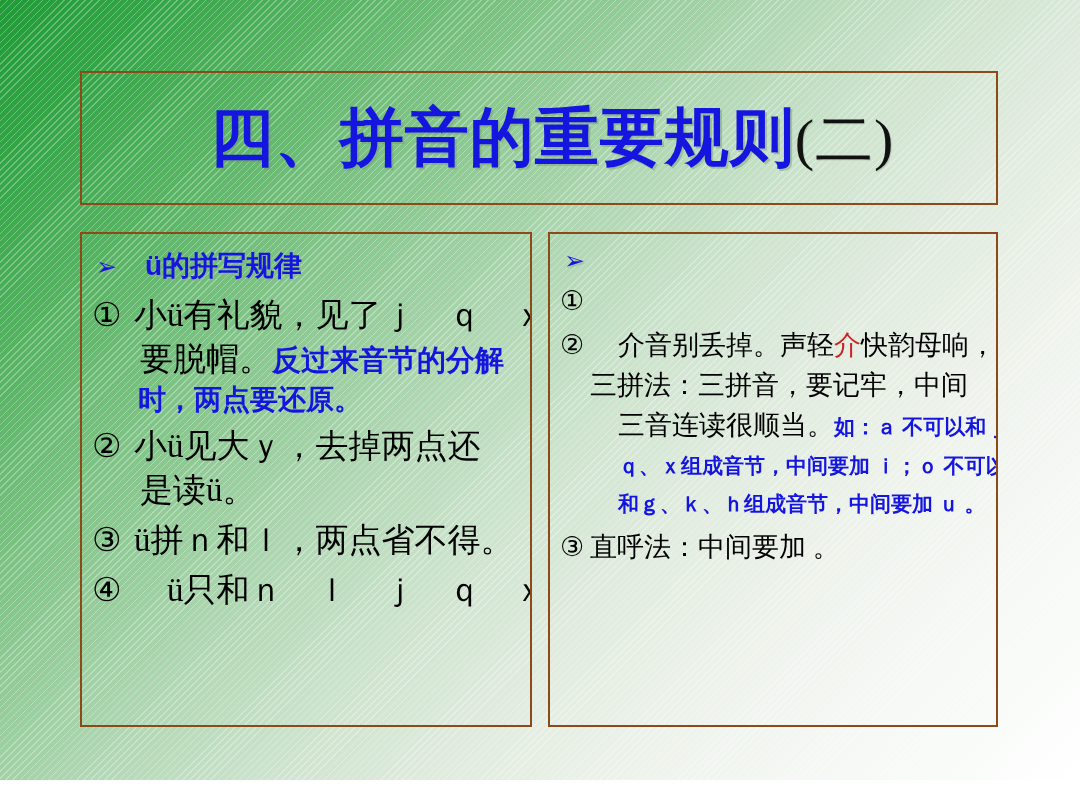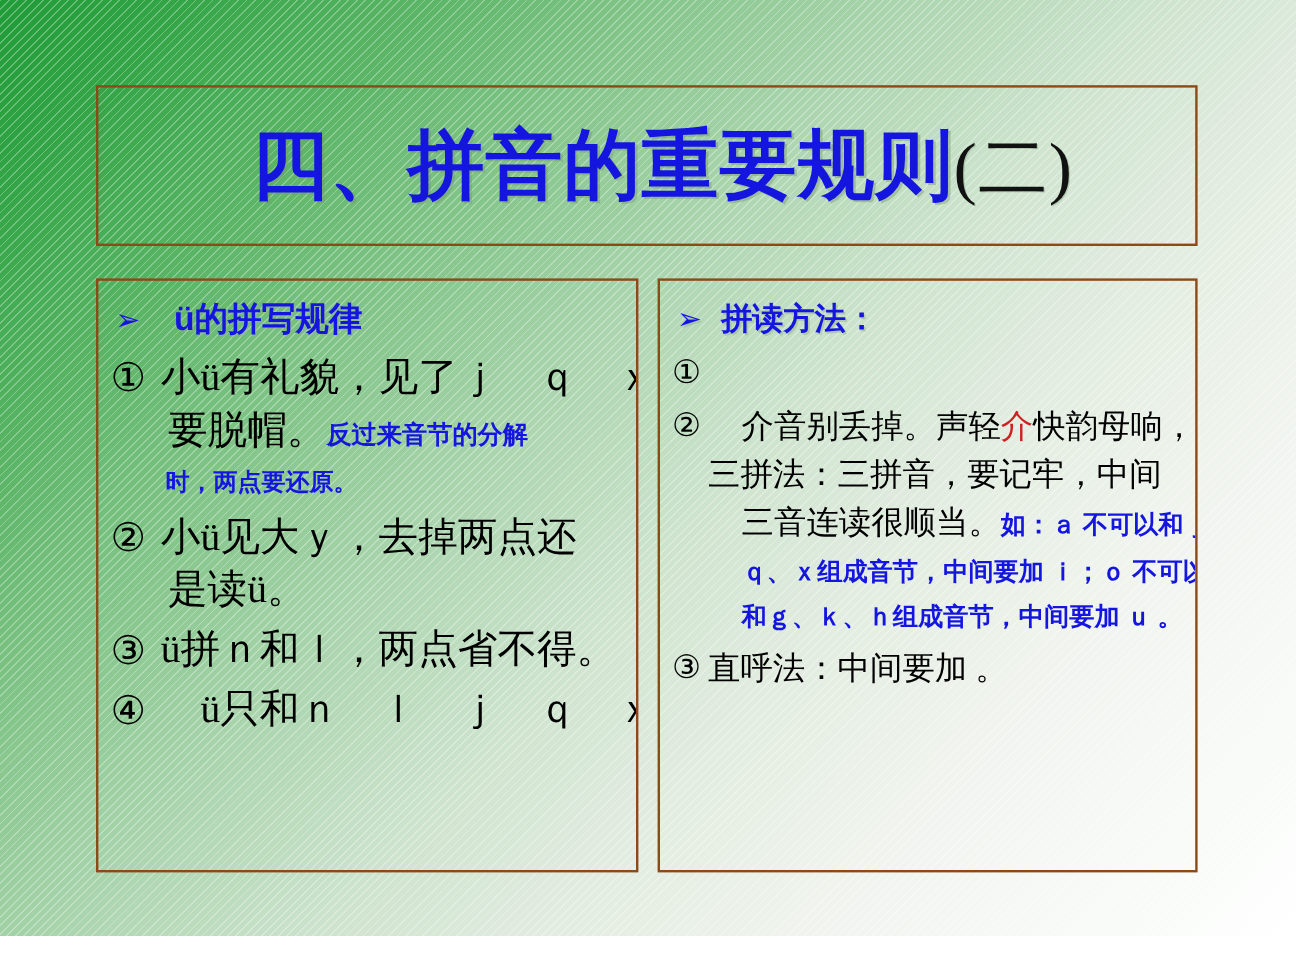--- a/index.html
+++ b/index.html
@@ -121,22 +121,22 @@
     font-family: "DejaVu Sans", sans-serif;
   }
   .body { flex: 1; }
 
   
   #panel-left .item        { margin-top: 6px; }
   #panel-left .marker      { font-size: 33px; line-height: 44px; width: 42px; }
   #panel-left .body        { font-size: 33px; line-height: 44px; }
   #panel-left .line        { white-space: nowrap; }
   #panel-left .line.indent { padding-left: 6px; }
-  #panel-left .note        { color: #1515e0; font-size: 21px; font-weight: bold; }
-  #panel-left .note-line   { color: #1515e0; font-size: 20px; font-weight: bold; line-height: 36px; padding-left: 4px; white-space: nowrap; }
+  #panel-left .note        { color: #1515e0; font-size: 29px; font-weight: bold; }
+  #panel-left .note-line   { color: #1515e0; font-size: 28px; font-weight: bold; line-height: 36px; padding-left: 4px; white-space: nowrap; }
 
   
   #panel-right .item        { margin-top: 4px; }
   #panel-right .marker      { font-size: 27px; line-height: 40px; width: 30px; }
   #panel-right .body        { font-size: 27px; line-height: 40px; }
   #panel-right .line        { white-space: nowrap; }
   #panel-right .line.indent { padding-left: 28px; }
   #panel-right .note        { color: #1515e0; font-size: 21px; font-weight: bold; }
   #panel-right .note-line   { color: #1515e0; font-size: 21px; font-weight: bold; line-height: 38px; padding-left: 28px; white-space: nowrap; }
   #panel-right .hl-red      { color: #cc2222; }
@@ -189,21 +189,20 @@
         <span class="line" style="display: block;">　ü只和ｎ　ｌ　ｊ　ｑ　ｘ相拼。</span>
       </span>
     </div>
 
   </div>
 
   <div class="panel" id="panel-right">
 
     <div class="panel-heading">
       <span class="arrow-bullet">➢</span>
-      <span class="heading-label">拼读方法：</span>
     </div>
 
     <div class="item">
       <span class="marker">①</span>
       <span class="body">
       </span>
     </div>
 
     <div class="item">
       <span class="marker">②</span>

